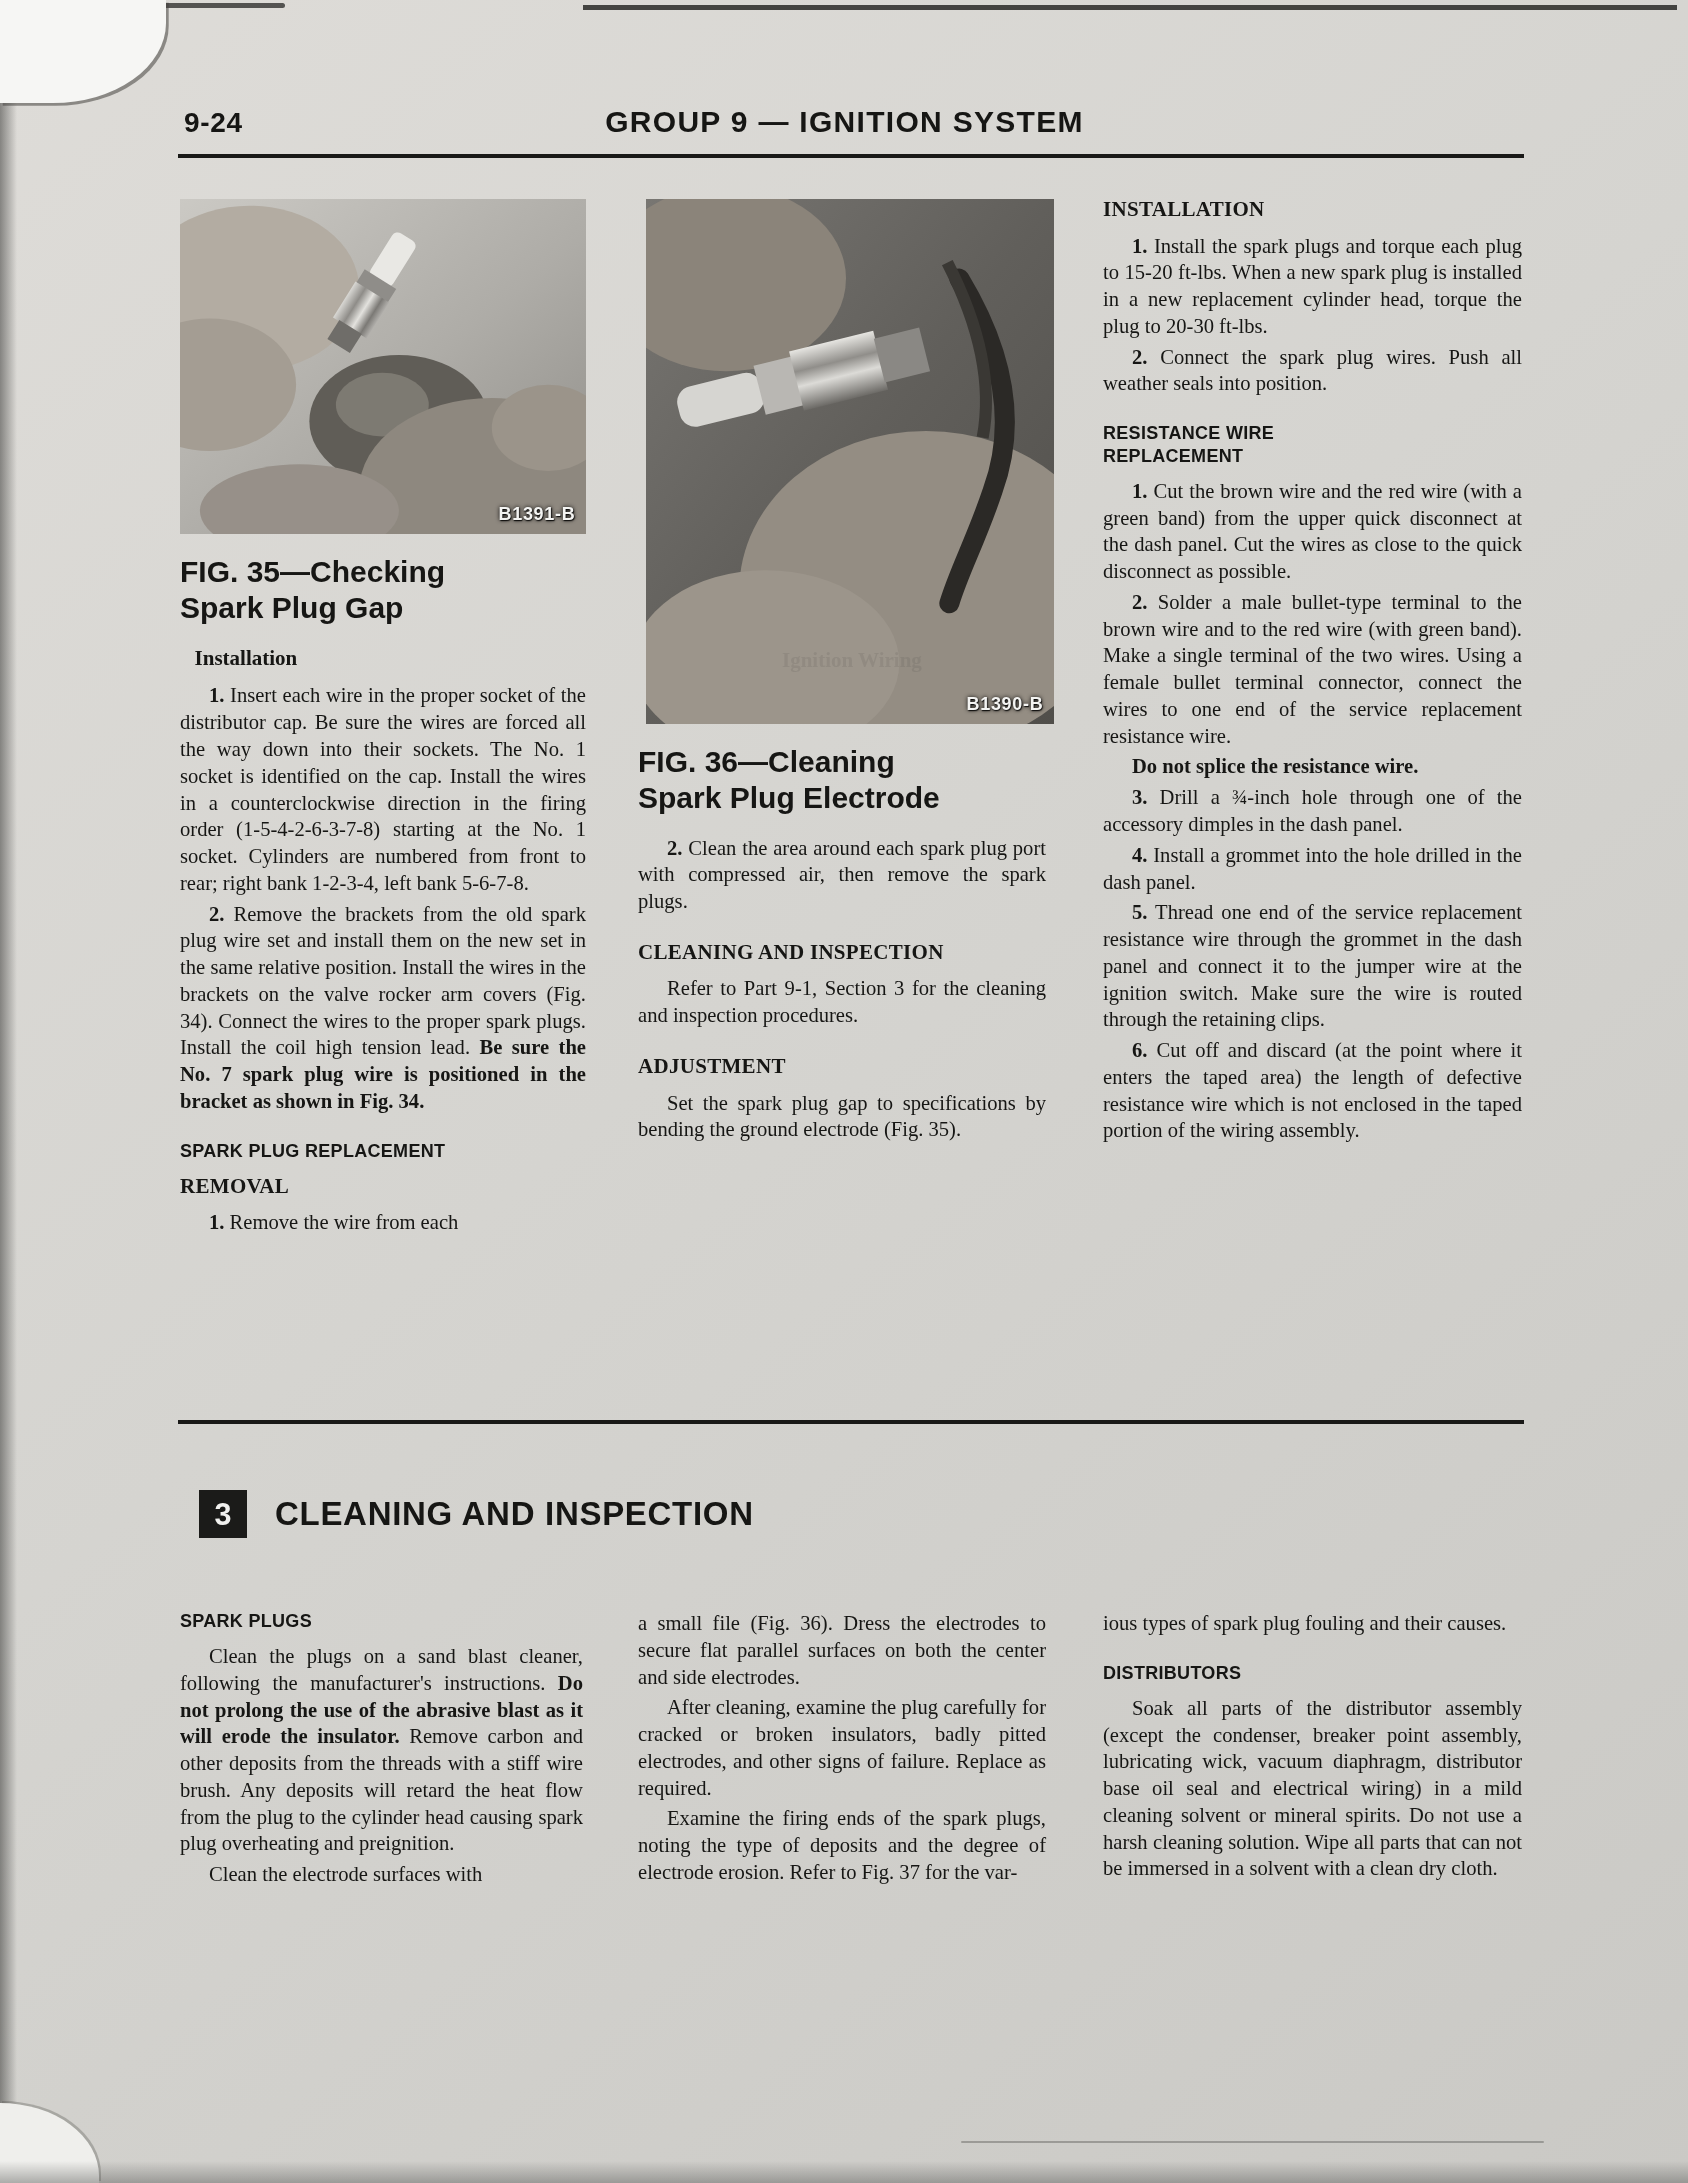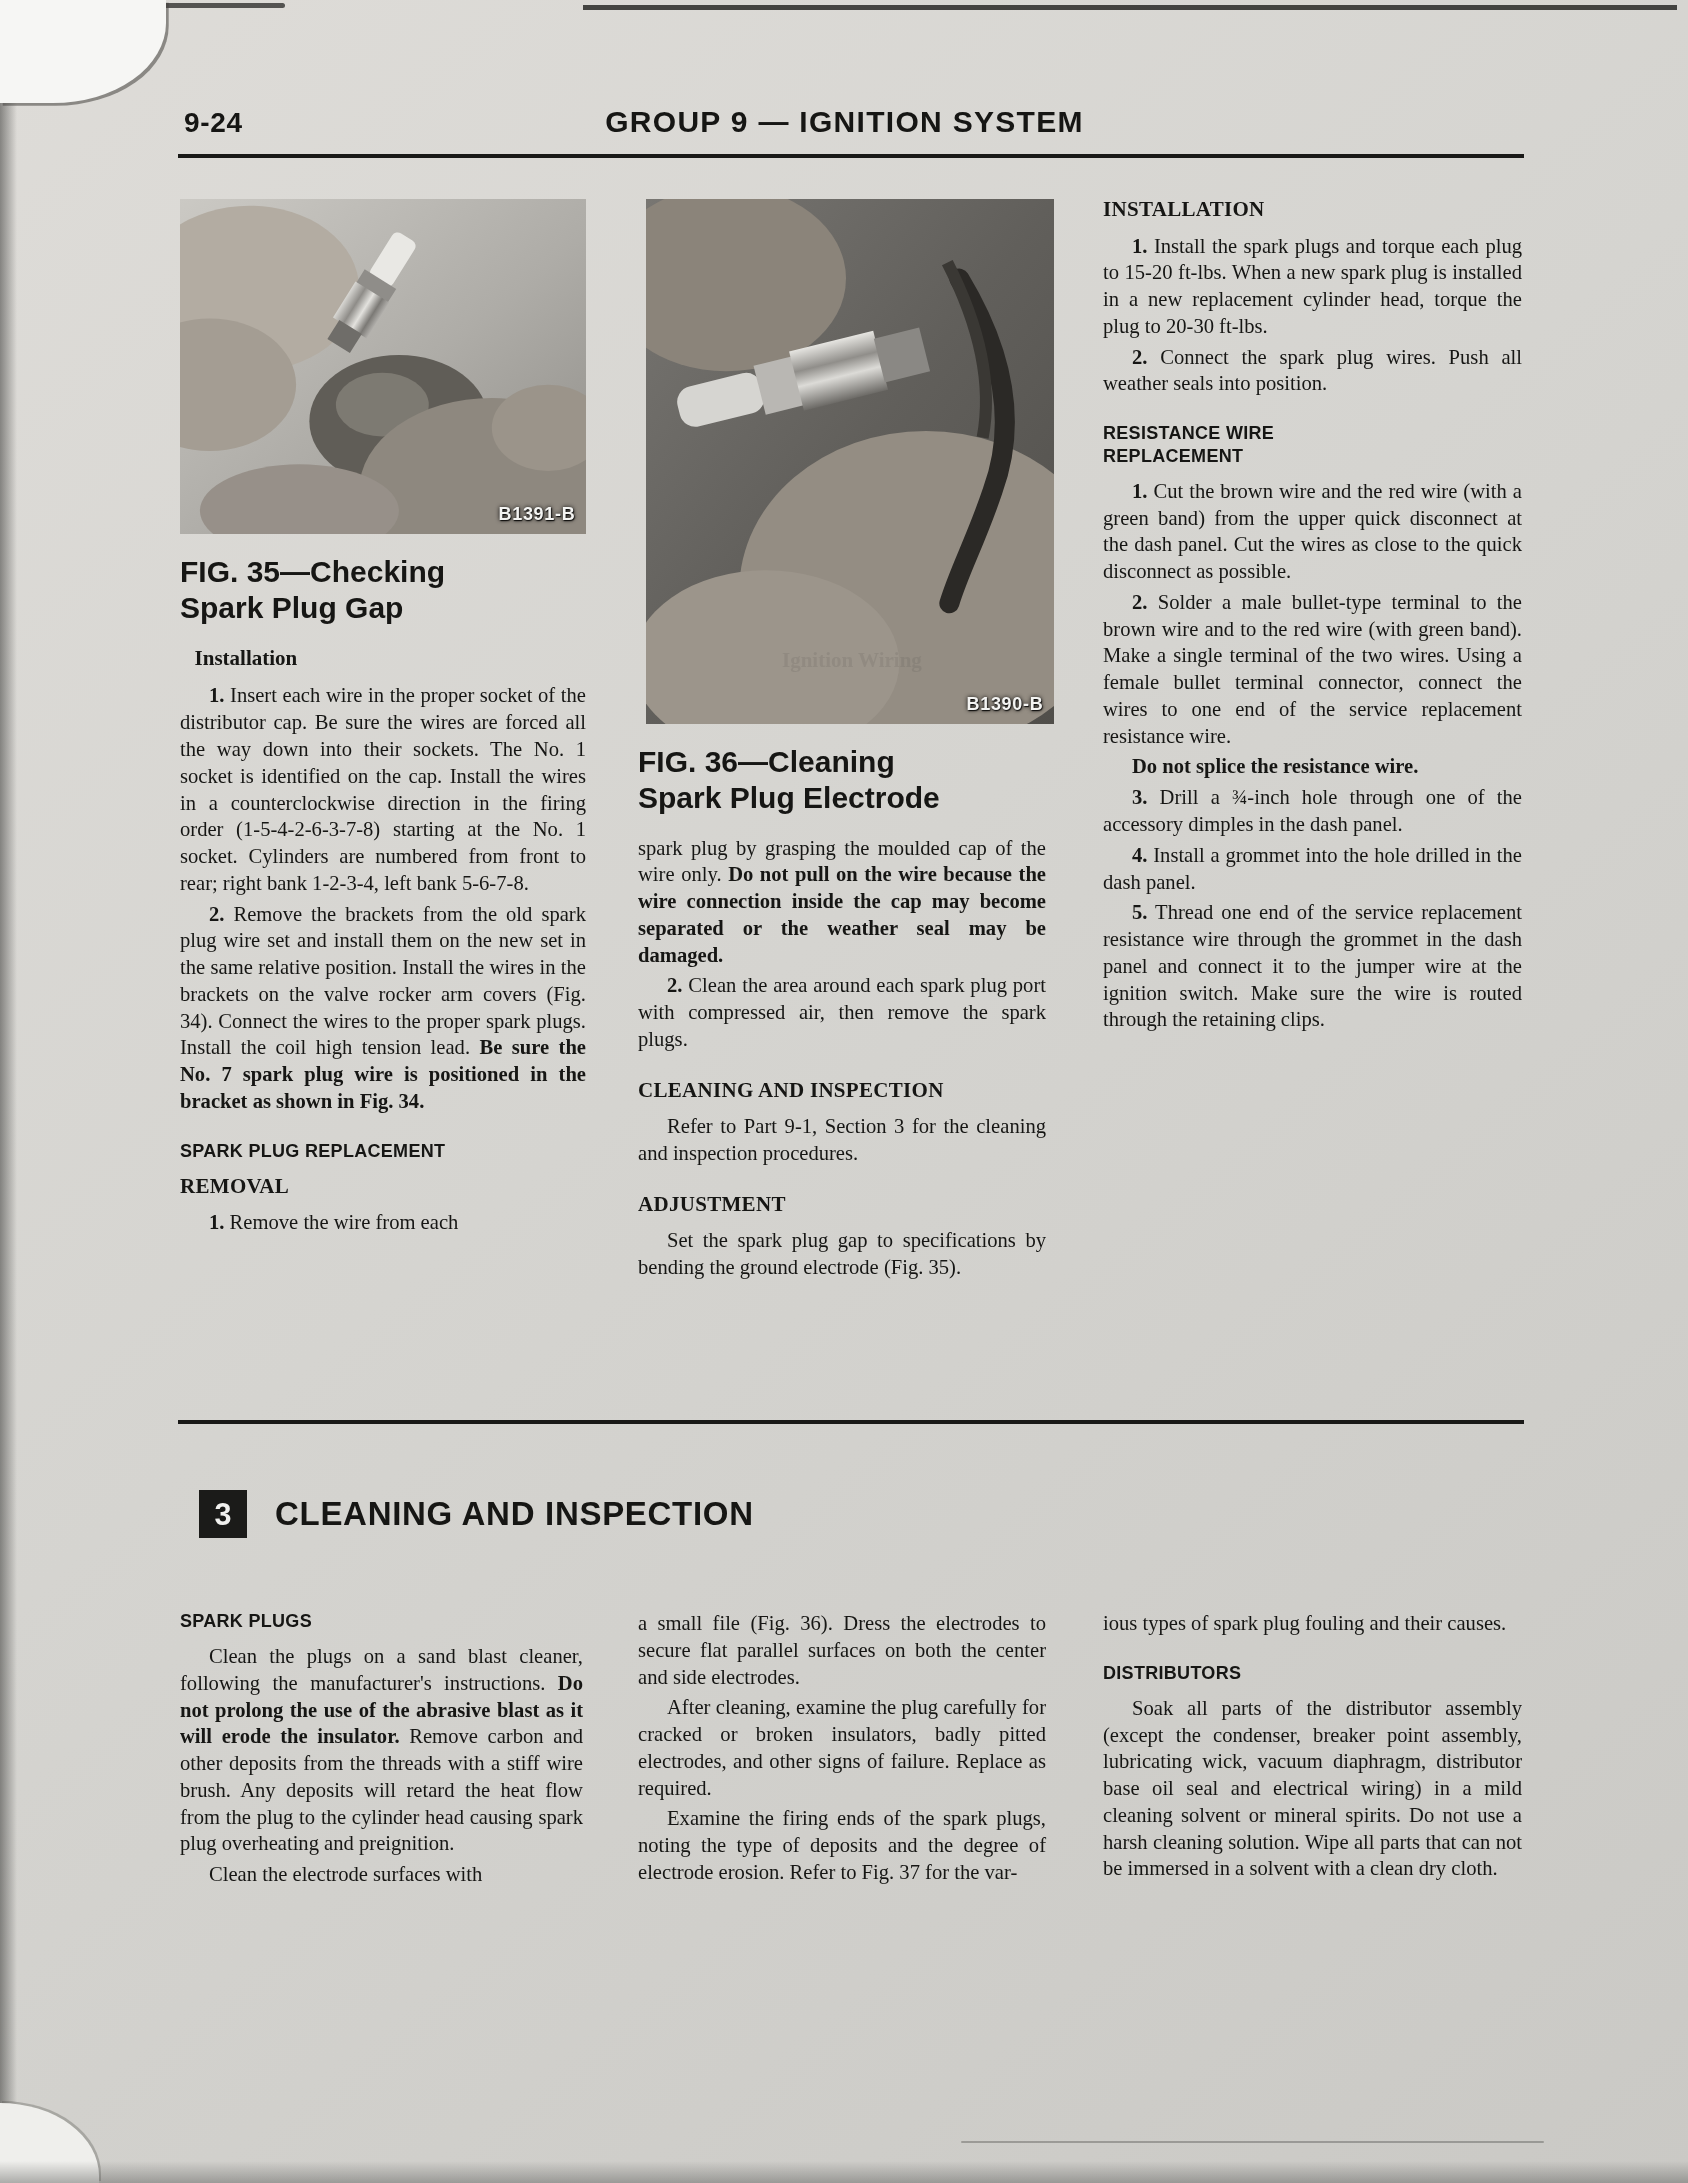--- a/index.html
+++ b/index.html
@@ -167,41 +167,41 @@
           <rect x="222" y="210" width="130" height="92" fill="url(#p2metal)"></rect>
           <rect x="350" y="222" width="70" height="68" fill="#8a8884"></rect>
         </g>
         <path d="M 470 120 C 530 220, 560 330, 520 440 C 495 515, 470 560, 455 610" stroke="#2b2926" stroke-width="30" fill="none" stroke-linecap="round"></path>
         <path d="M 452 96 C 500 190, 520 280, 505 360" stroke="#3a3834" stroke-width="18" fill="none"></path>
       </svg>
       <span class="photo-label">B1390-B</span>
     </figure>
     <div class="fig-caption">FIG. 36—Cleaning Spark Plug Electrode</div>
     <div class="flow">
-        <p class="para flush"><span>spark plug by grasping the moulded cap of the wire only. </span><span class="b">Do not pull on the wire because the wire connection inside the cap may become separated or the weather seal may be damaged.</span></p>
         <p class="para"><span class="b">2.</span><span> Clean the area around each spark plug port with compressed air, then remove the spark plugs.</span></p>
         <div class="h-caps">CLEANING AND INSPECTION</div>
         <p class="para"><span>Refer to Part 9-1, Section 3 for the cleaning and inspection procedures.</span></p>
         <div class="h-caps">ADJUSTMENT</div>
         <p class="para"><span>Set the spark plug gap to specifications by bending the ground electrode (Fig. 35).</span></p>
       </div>
   </section>
 
   <section class="col col3">
     <div class="flow">
         <div class="h-caps">INSTALLATION</div>
         <p class="para"><span class="b">1.</span><span> Install the spark plugs and torque each plug to 15-20 ft-lbs. When a new spark plug is installed in a new replacement cylinder head, torque the plug to 20-30 ft-lbs.</span></p>
         <p class="para"><span class="b">2.</span><span> Connect the spark plug wires. Push all weather seals into position.</span></p>
         <div class="h-sans" style="max-width: 285px;">RESISTANCE WIRE REPLACEMENT</div>
         <p class="para"><span class="b">1.</span><span> Cut the brown wire and the red wire (with a green band) from the upper quick disconnect at the dash panel. Cut the wires as close to the quick disconnect as possible.</span></p>
         <p class="para"><span class="b">2.</span><span> Solder a male bullet-type terminal to the brown wire and to the red wire (with green band). Make a single terminal of the two wires. Using a female bullet terminal connector, connect the wires to one end of the service replacement resistance wire.</span></p>
         <p class="para"><span class="b">Do not splice the resistance wire.</span></p>
         <p class="para"><span class="b">3.</span><span> Drill a ¾-inch hole through one of the accessory dimples in the dash panel.</span></p>
         <p class="para"><span class="b">4.</span><span> Install a grommet into the hole drilled in the dash panel.</span></p>
         <p class="para"><span class="b">5.</span><span> Thread one end of the service replacement resistance wire through the grommet in the dash panel and connect it to the jumper wire at the ignition switch. Make sure the wire is routed through the retaining clips.</span></p>
+        <p class="para"><span class="b">6.</span><span> Cut off and discard (at the point where it enters the taped area) the length of defective resistance wire which is not enclosed in the taped portion of the wiring assembly.</span></p>
       </div>
   </section>
 
   <div class="divider-rule"></div>
   <div class="section-banner">
     <div class="section-num">3</div>
     <div class="section-title">CLEANING AND INSPECTION</div>
   </div>
 
   <section class="col bcol1">

